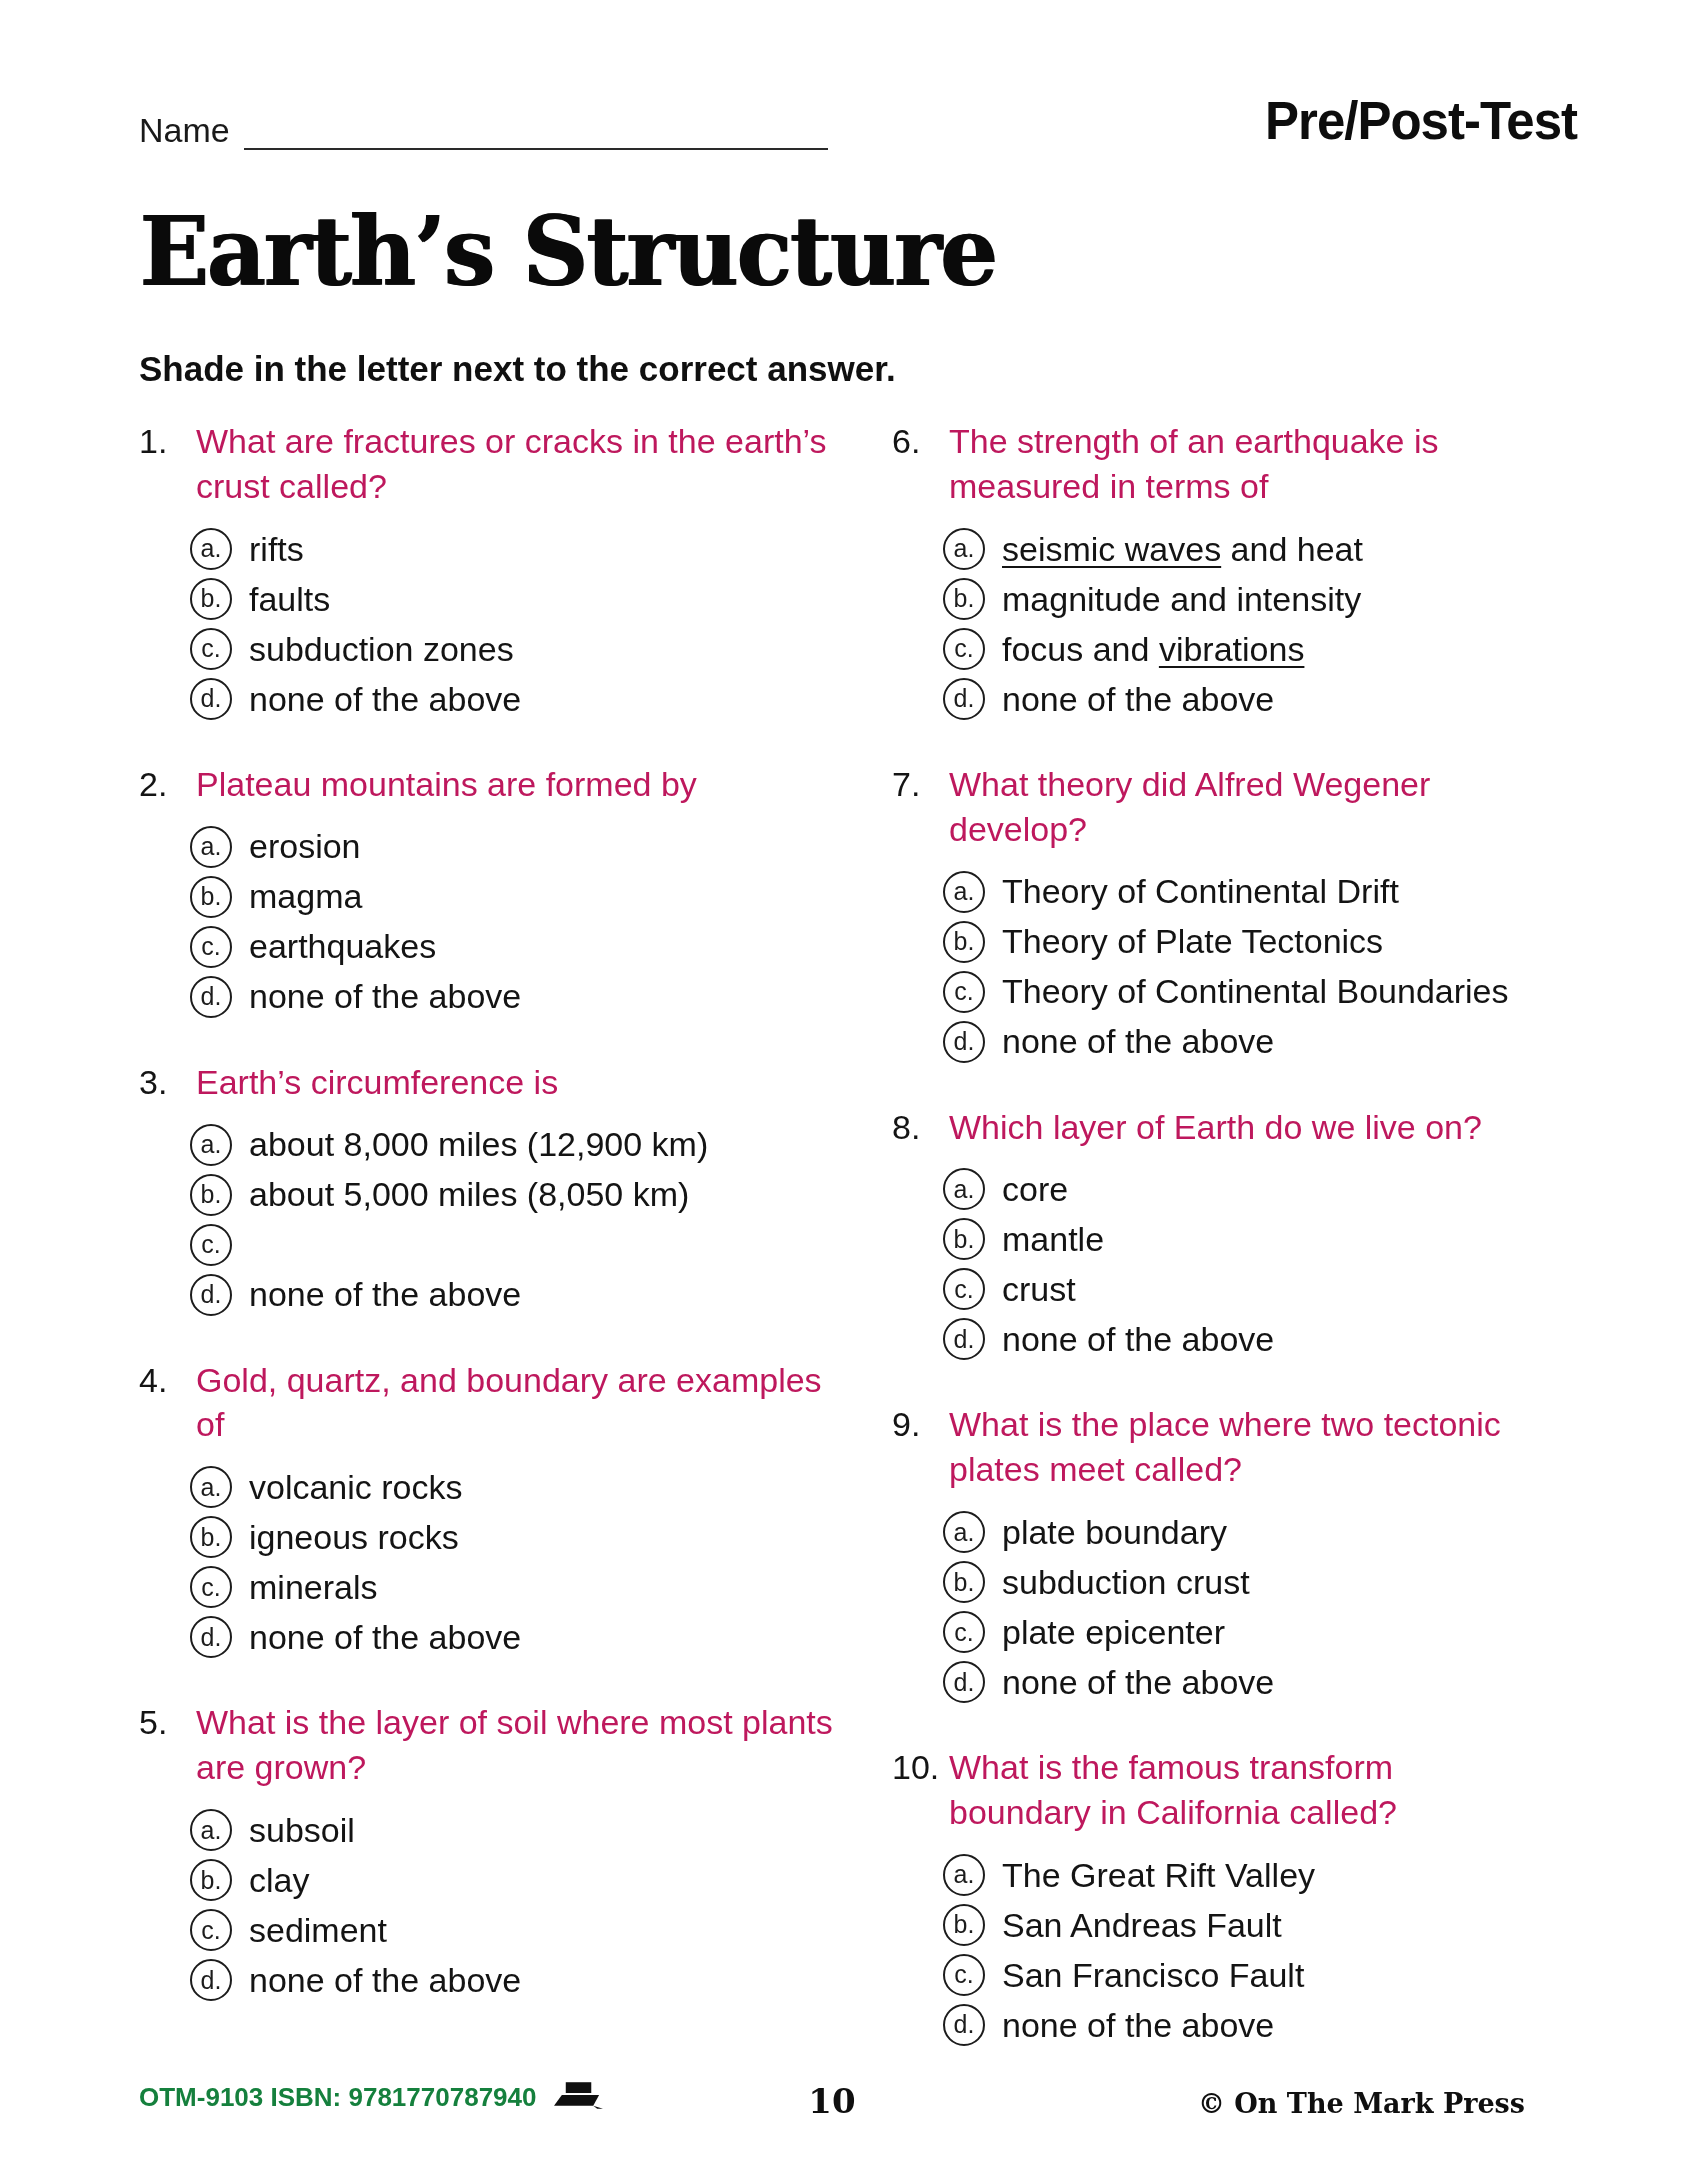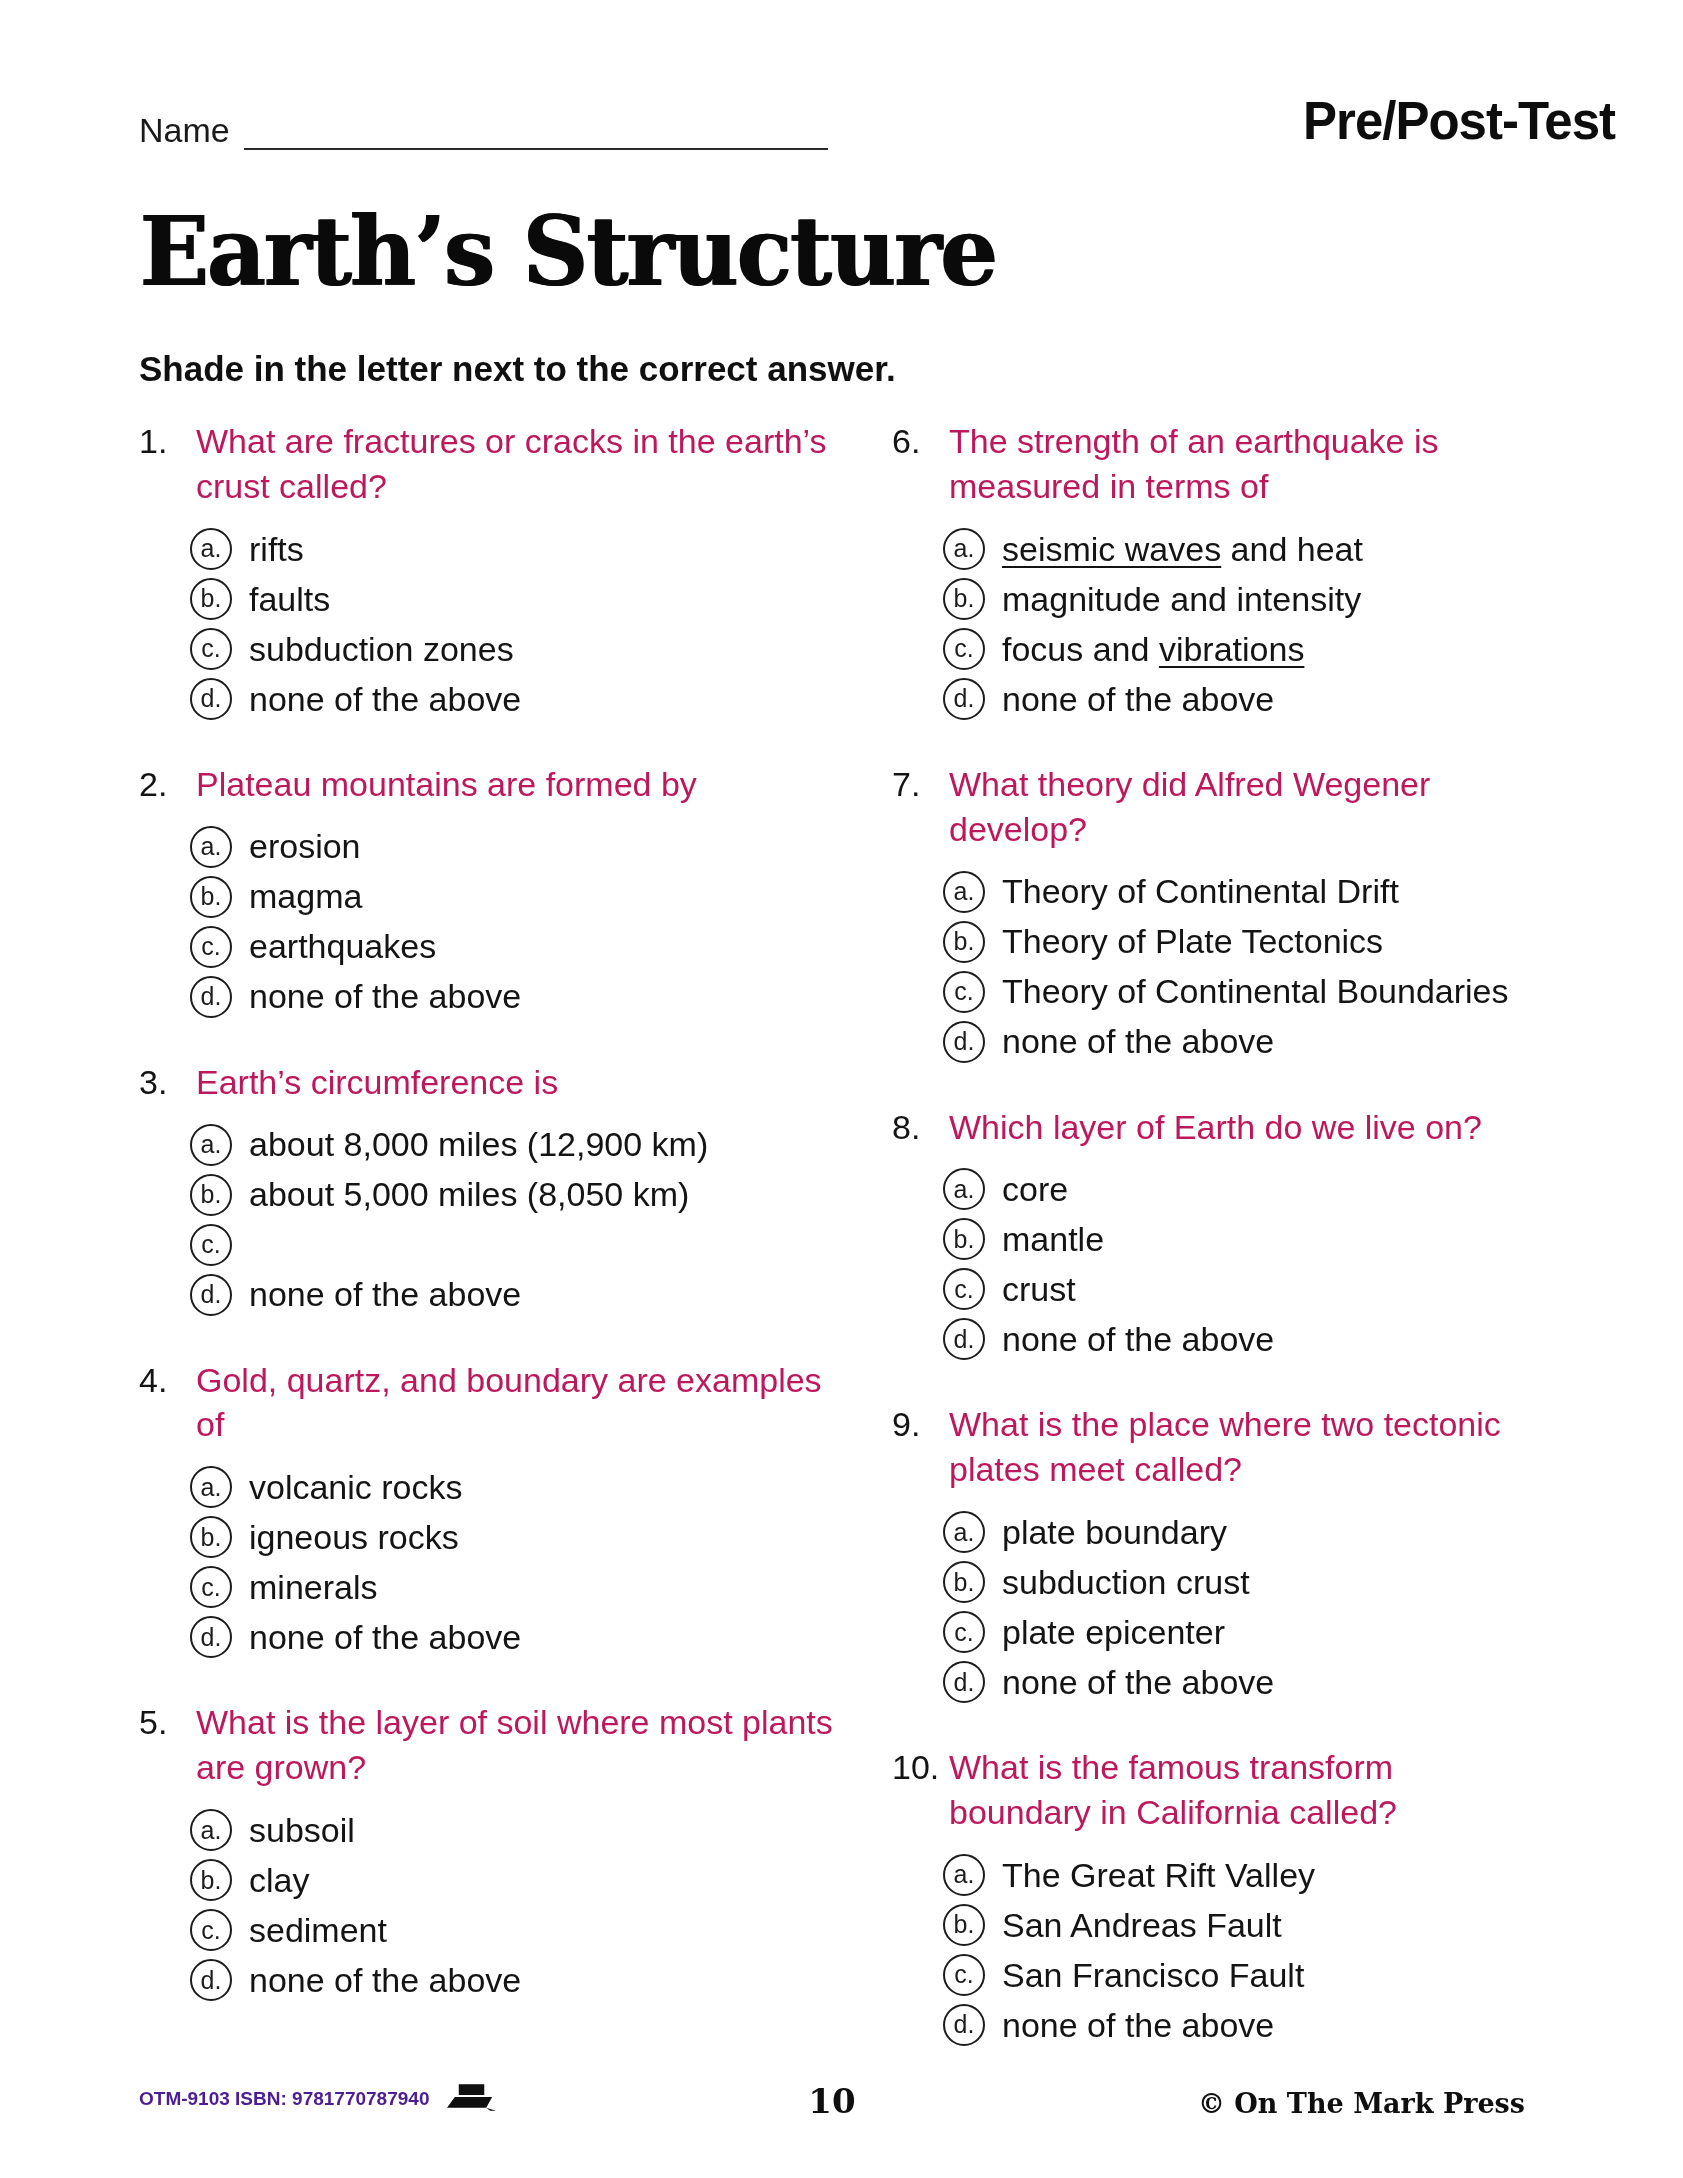--- a/index.html
+++ b/index.html
@@ -7,21 +7,21 @@
   body {
     width: 1683px; height: 2178px;
     font-family: "Liberation Sans", sans-serif;
     color: #141414;
     position: relative;
     overflow: hidden;
   }
   .page {
     position: relative;
     width: 1683px; height: 2178px;
-    padding: 91px 68px 0 139px;
+    padding: 91px 106px 0 139px;
   }
 
   
   .header-row {
     display: flex;
     justify-content: space-between;
     align-items: flex-end;
   }
   .name-wrap { display: flex; align-items: flex-end; }
   .name-label { font-size: 34px; font-weight: 400; color: #1a1a1a; }
@@ -112,21 +112,21 @@
 
   
   .footer {
     position: absolute;
     left: 139px; right: 158px; bottom: 55px;
     height: 50px;
   }
   .footer-left {
     position: absolute; left: 0; bottom: 4px;
     display: flex; align-items: center;
-    font-size: 19px; font-weight: bold; color: #4c1d95; text-align: center;
+    font-size: 26px; font-weight: bold; color: #15803d; text-align: center;
   }
   .press-icon { margin-left: 18px; display: inline-block; }
   .footer-page {
     position: absolute; left: 50%; bottom: 2px;
     transform: translateX(-50%);
     font-family: "DejaVu Serif", serif;
     font-size: 34px; font-weight: bold; color: #0f0f0f;
   }
   .footer-right {
     position: absolute; right: 0; bottom: 4px;

